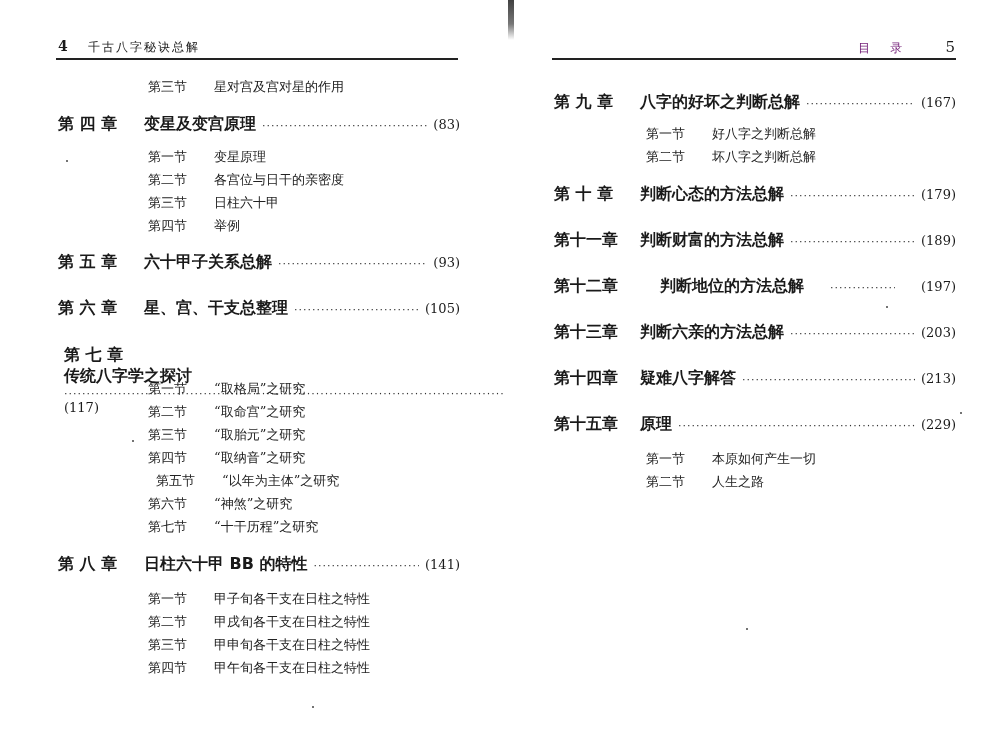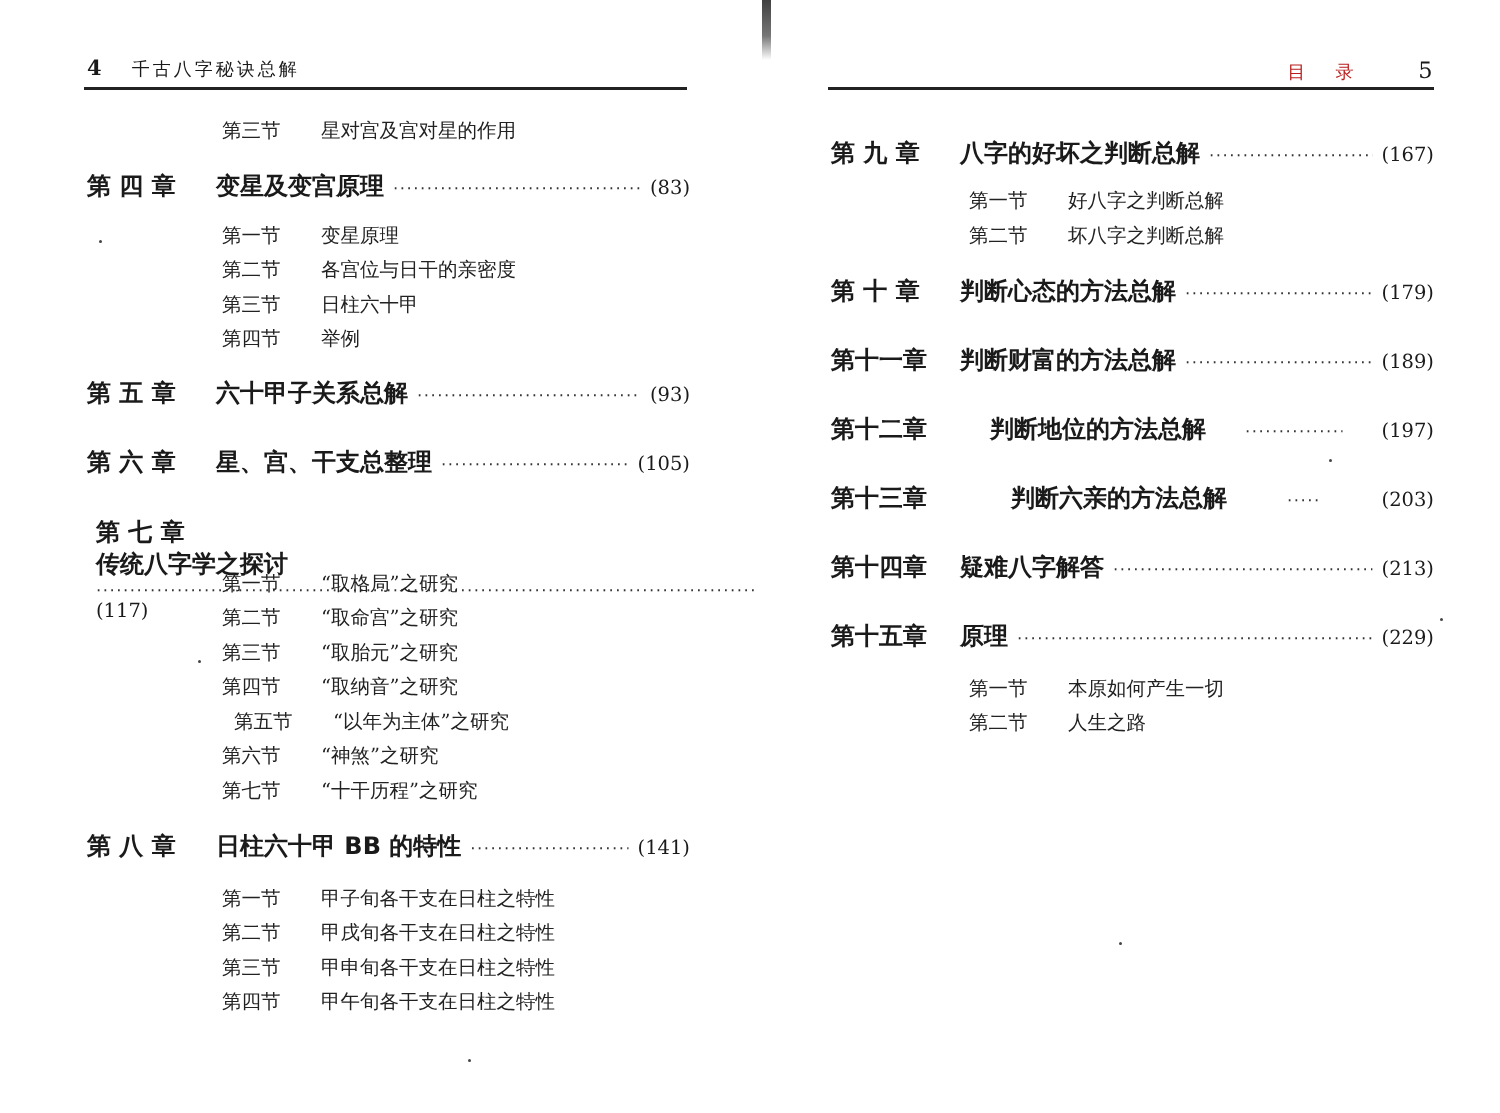--- a/index.html
+++ b/index.html
@@ -15,21 +15,21 @@
     .page-right { left: 500px; width: 500px; }
 
     .running-head {
       position: absolute; top: 38px; font-size: 13px; letter-spacing: 1px;
     }
     .page-left .running-head { left: 58px; }
     .page-right .running-head { right: 44px; }
     .page-num { font-weight: bold; font-size: 14px; margin-right: 14px; }
     .page-right .page-num { margin-right: 0; margin-left: 18px; font-weight: normal; font-size: 15px; }
     .head-title { font-size: 12px; letter-spacing: 2px; }
-    .head-title.r { color: #b91c1c; letter-spacing: 20px; }
+    .head-title.r { color: #701a75; letter-spacing: 20px; }
 
     .rule {
       position: absolute; top: 58px; height: 2px; background: #222;
     }
     .page-left .rule { left: 56px; width: 402px; }
     .page-right .rule { left: 552px; width: 404px; left: 52px; }
 
     .chapter {
       position: absolute; display: flex; align-items: baseline;
       font-family: "DejaVu Sans", sans-serif; font-weight: bold;
@@ -198,21 +198,21 @@
         <span class="ch-title">判断财富的方法总解</span>
         <span class="leader"></span>
         <span class="pg">(189)</span>
       </div>
       <div class="chapter" style="top: 276px; left: 54px; width: 402px; gap: 20px;">
         <span class="ch-label">第十二章</span>
         <span class="ch-title">判断地位的方法总解</span>
         <span class="leader"></span>
         <span class="pg">(197)</span>
       </div>
-      <div class="chapter" style="top: 322px; left: 54px; width: 402px; gap: 34px;">
+      <div class="chapter" style="top: 322px; left: 54px; width: 402px;">
         <span class="ch-label">第十三章</span>
         <span class="ch-title">判断六亲的方法总解</span>
         <span class="leader"></span>
         <span class="pg">(203)</span>
       </div>
       <div class="chapter" style="top: 368px; left: 54px; width: 402px;">
         <span class="ch-label">第十四章</span>
         <span class="ch-title">疑难八字解答</span>
         <span class="leader"></span>
         <span class="pg">(213)</span>

